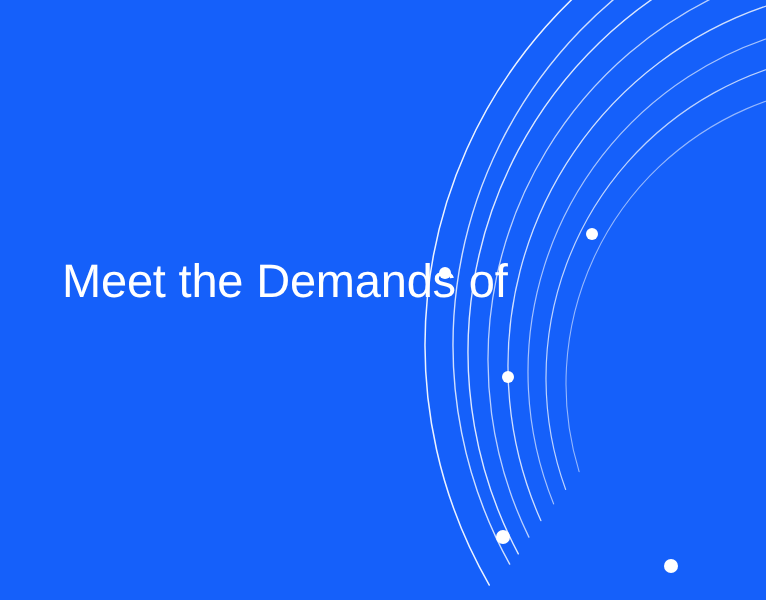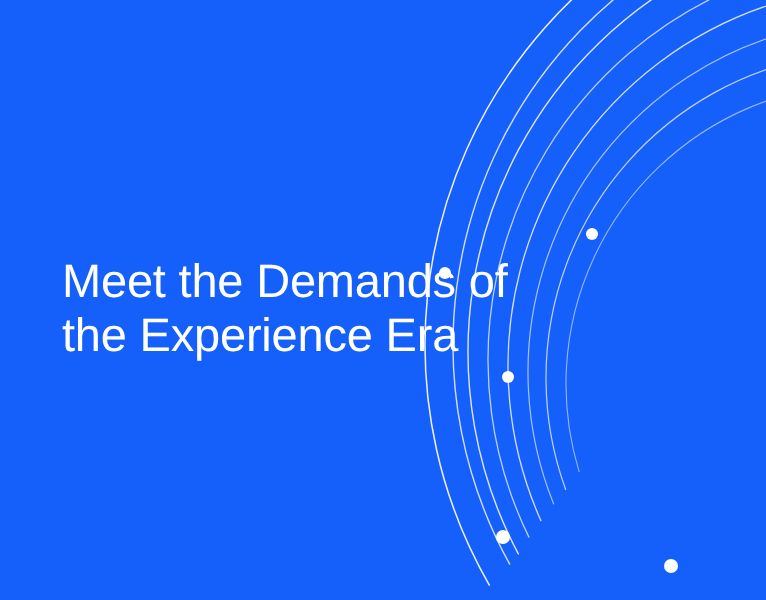--- a/index.html
+++ b/index.html
@@ -62,16 +62,16 @@
     <g id="dot-group">
         <circle cx="592" cy="234" r="6" fill="#ffffff"></circle>
         <circle cx="445" cy="273" r="6" fill="#ffffff"></circle>
         <circle cx="508" cy="377" r="6" fill="#ffffff"></circle>
         <circle cx="503" cy="537" r="7" fill="#ffffff"></circle>
         <circle cx="671" cy="566" r="7" fill="#ffffff"></circle>
       </g>
   </svg>
 
   <h1 id="headline">
-    <span class="hl-line">Meet the Demands of</span><span class="hl-line">the Experience Era</span>
+    <span class="hl-line">Meet the Demands of</span>
   </h1>
 
 </div>
 
 </body></html>

